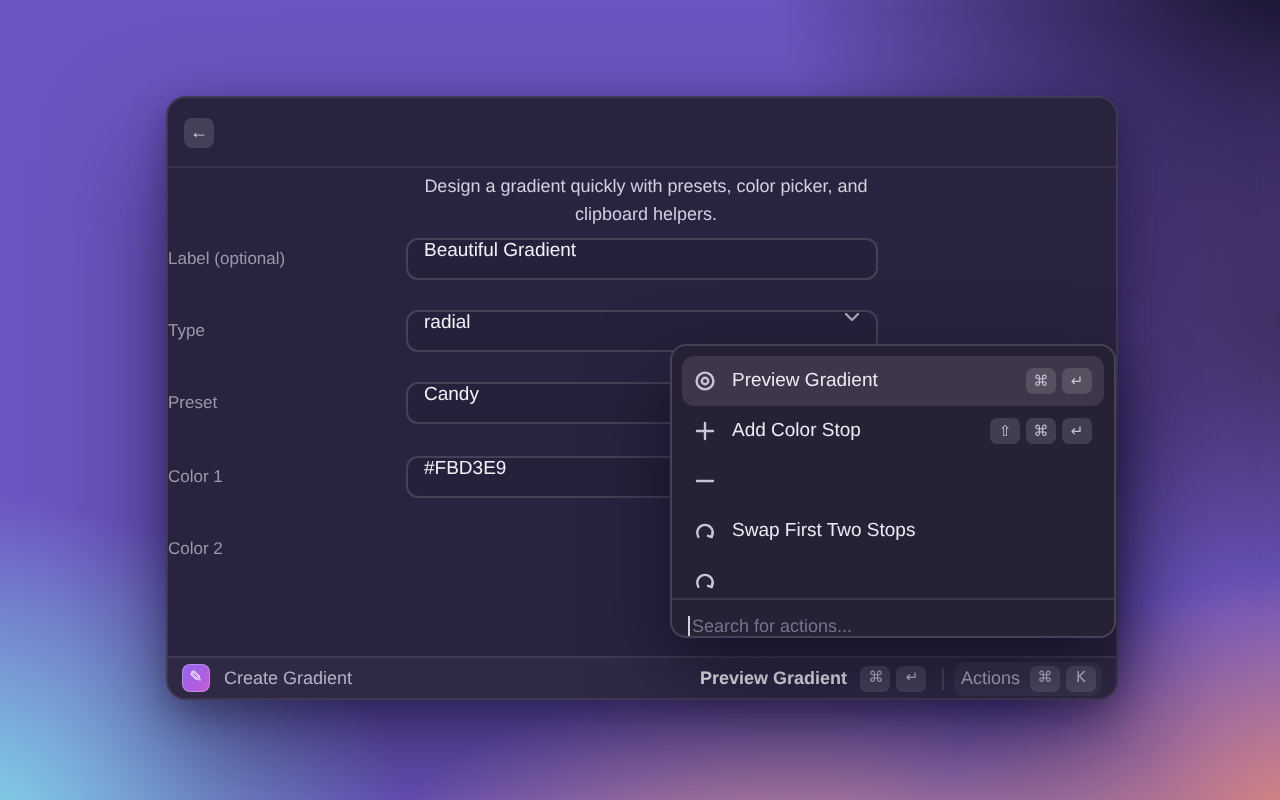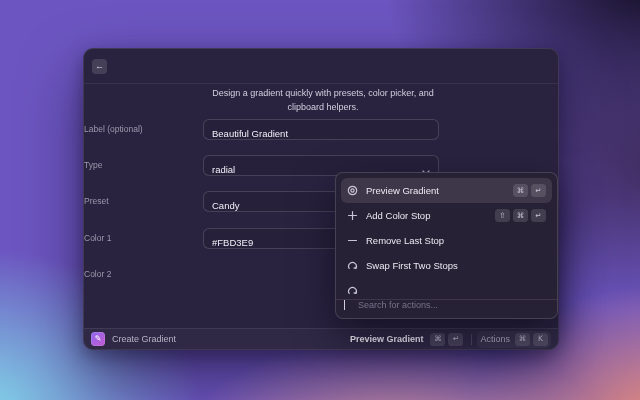--- a/index.html
+++ b/index.html
@@ -27,39 +27,39 @@
     display:flex;align-items:center;justify-content:center;cursor:default;}
 
   .description{position:absolute;left:119px;top:37px;width:240px;
     font-size:9px;line-height:1.6;color:#d2cfdf;text-align:center;}
 
   .form-row{position:absolute;left:0;width:100%;height:21px;}
   .form-label{position:absolute;left:0;top:0;width:112px;height:21px;line-height:21px;
     text-align:left;font-size:8.5px;color:#9c98ac;white-space:nowrap;}
   .form-input{position:absolute;left:119px;top:0;width:236px;height:21px;
     border:1px solid rgba(255,255,255,.15);border-radius:6px;background:rgba(0,0,0,.07);
-    display:flex;align-items:flex-end;justify-content:space-between;padding:0 8px;}
+    display:flex;align-items:flex-start;justify-content:space-between;padding:0 8px;}
   .form-value{font-size:9.5px;color:#f1eff7;white-space:nowrap;}
   .chevron{display:flex;align-items:center;}
 
   .popover{position:absolute;left:335px;top:172px;width:223px;height:147px;z-index:5;
     background:#272135;border:1px solid rgba(255,255,255,.15);border-radius:8px;
     box-shadow:0 16px 40px rgba(8,4,20,.55);overflow:hidden;}
   .menu{position:absolute;top:0;left:0;right:0;height:128px;padding:5px;overflow:hidden;}
   .menu-item{height:25px;display:flex;align-items:center;gap:8px;padding:0 6px;border-radius:6px;}
   .menu-item--selected{background:rgba(255,255,255,.1);}
   .menu-icon{width:11px;height:11px;flex:none;display:flex;align-items:center;justify-content:center;}
   .menu-label{font-size:9.5px;color:#ece9f3;flex:1;white-space:nowrap;}
   .menu-keys{display:flex;gap:3px;}
   .keycap{min-width:15px;height:13px;padding:0 2px;border-radius:3.5px;
     background:rgba(255,255,255,.13);color:#c6c2d4;font-size:7.5px;line-height:1;
     display:flex;align-items:center;justify-content:center;
     font-family:"DejaVu Sans",sans-serif;}
   .popover-search{position:absolute;left:0;right:0;bottom:0;height:19px;
-    border-top:1px solid rgba(255,255,255,.1);display:flex;align-items:flex-start;padding:0 8px;gap:12px;}
+    border-top:1px solid rgba(255,255,255,.1);display:flex;align-items:flex-end;padding:0 8px;}
   .caret{width:1px;height:10px;background:#d2cfe0;margin-right:1px;}
   .search-placeholder{font-size:9px;color:#77738a;}
 
   .footer{position:absolute;left:0;right:0;bottom:0;height:21px;
     border-top:1px solid rgba(255,255,255,.08);background:rgba(255,255,255,.03);
     border-radius:0 0 10px 10px;display:flex;align-items:center;
     justify-content:space-between;padding:0 7px;}
   .footer-left{display:flex;align-items:center;gap:7px;}
   .app-icon{width:14px;height:14px;border-radius:4px;
     background:linear-gradient(135deg,#8f67ef 0%,#c35ad1 100%);
@@ -180,21 +180,20 @@
             <span class="keycap">⌘</span>
             <span class="keycap">↵</span>
           </span>
         </div>
         <div class="menu-item">
           <span class="menu-icon">
             <svg width="11" height="11" viewBox="0 0 11 11">
               <path d="M1.5 5.5h8" fill="none" stroke="#c9c5d8" stroke-width="1.2" stroke-linecap="round" stroke-linejoin="round"></path>
             </svg>
           </span>
-          <span class="menu-label">Remove Last Stop</span>
           <span class="menu-keys"></span>
         </div>
         <div class="menu-item">
           <span class="menu-icon">
             <svg width="11" height="11" viewBox="0 0 11 11">
               <path d="M2.2 8.4a3.9 3.9 0 1 1 6.6 0" fill="none" stroke="#c9c5d8" stroke-width="1.2" stroke-linecap="round" stroke-linejoin="round"></path>
               <path d="M7 7.9l1.8.6.5-2.1" fill="none" stroke="#c9c5d8" stroke-width="1.2" stroke-linecap="round" stroke-linejoin="round"></path>
             </svg>
           </span>
           <span class="menu-label">Swap First Two Stops</span>

